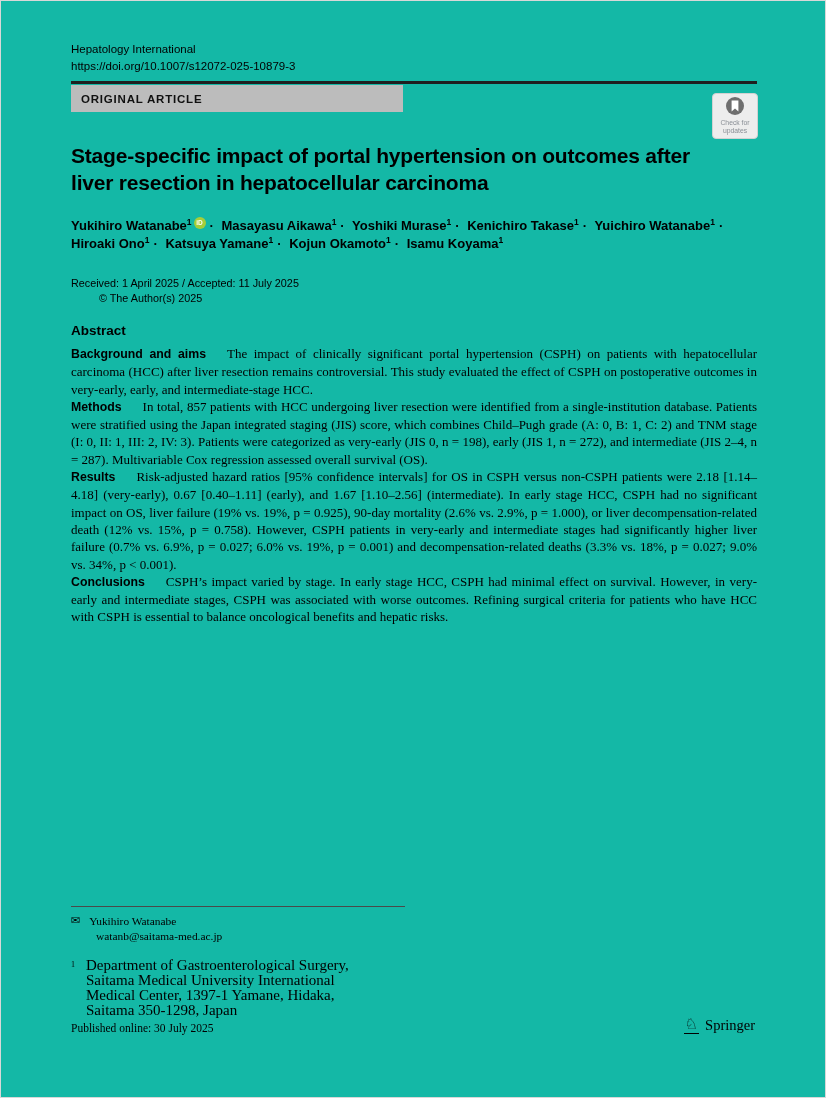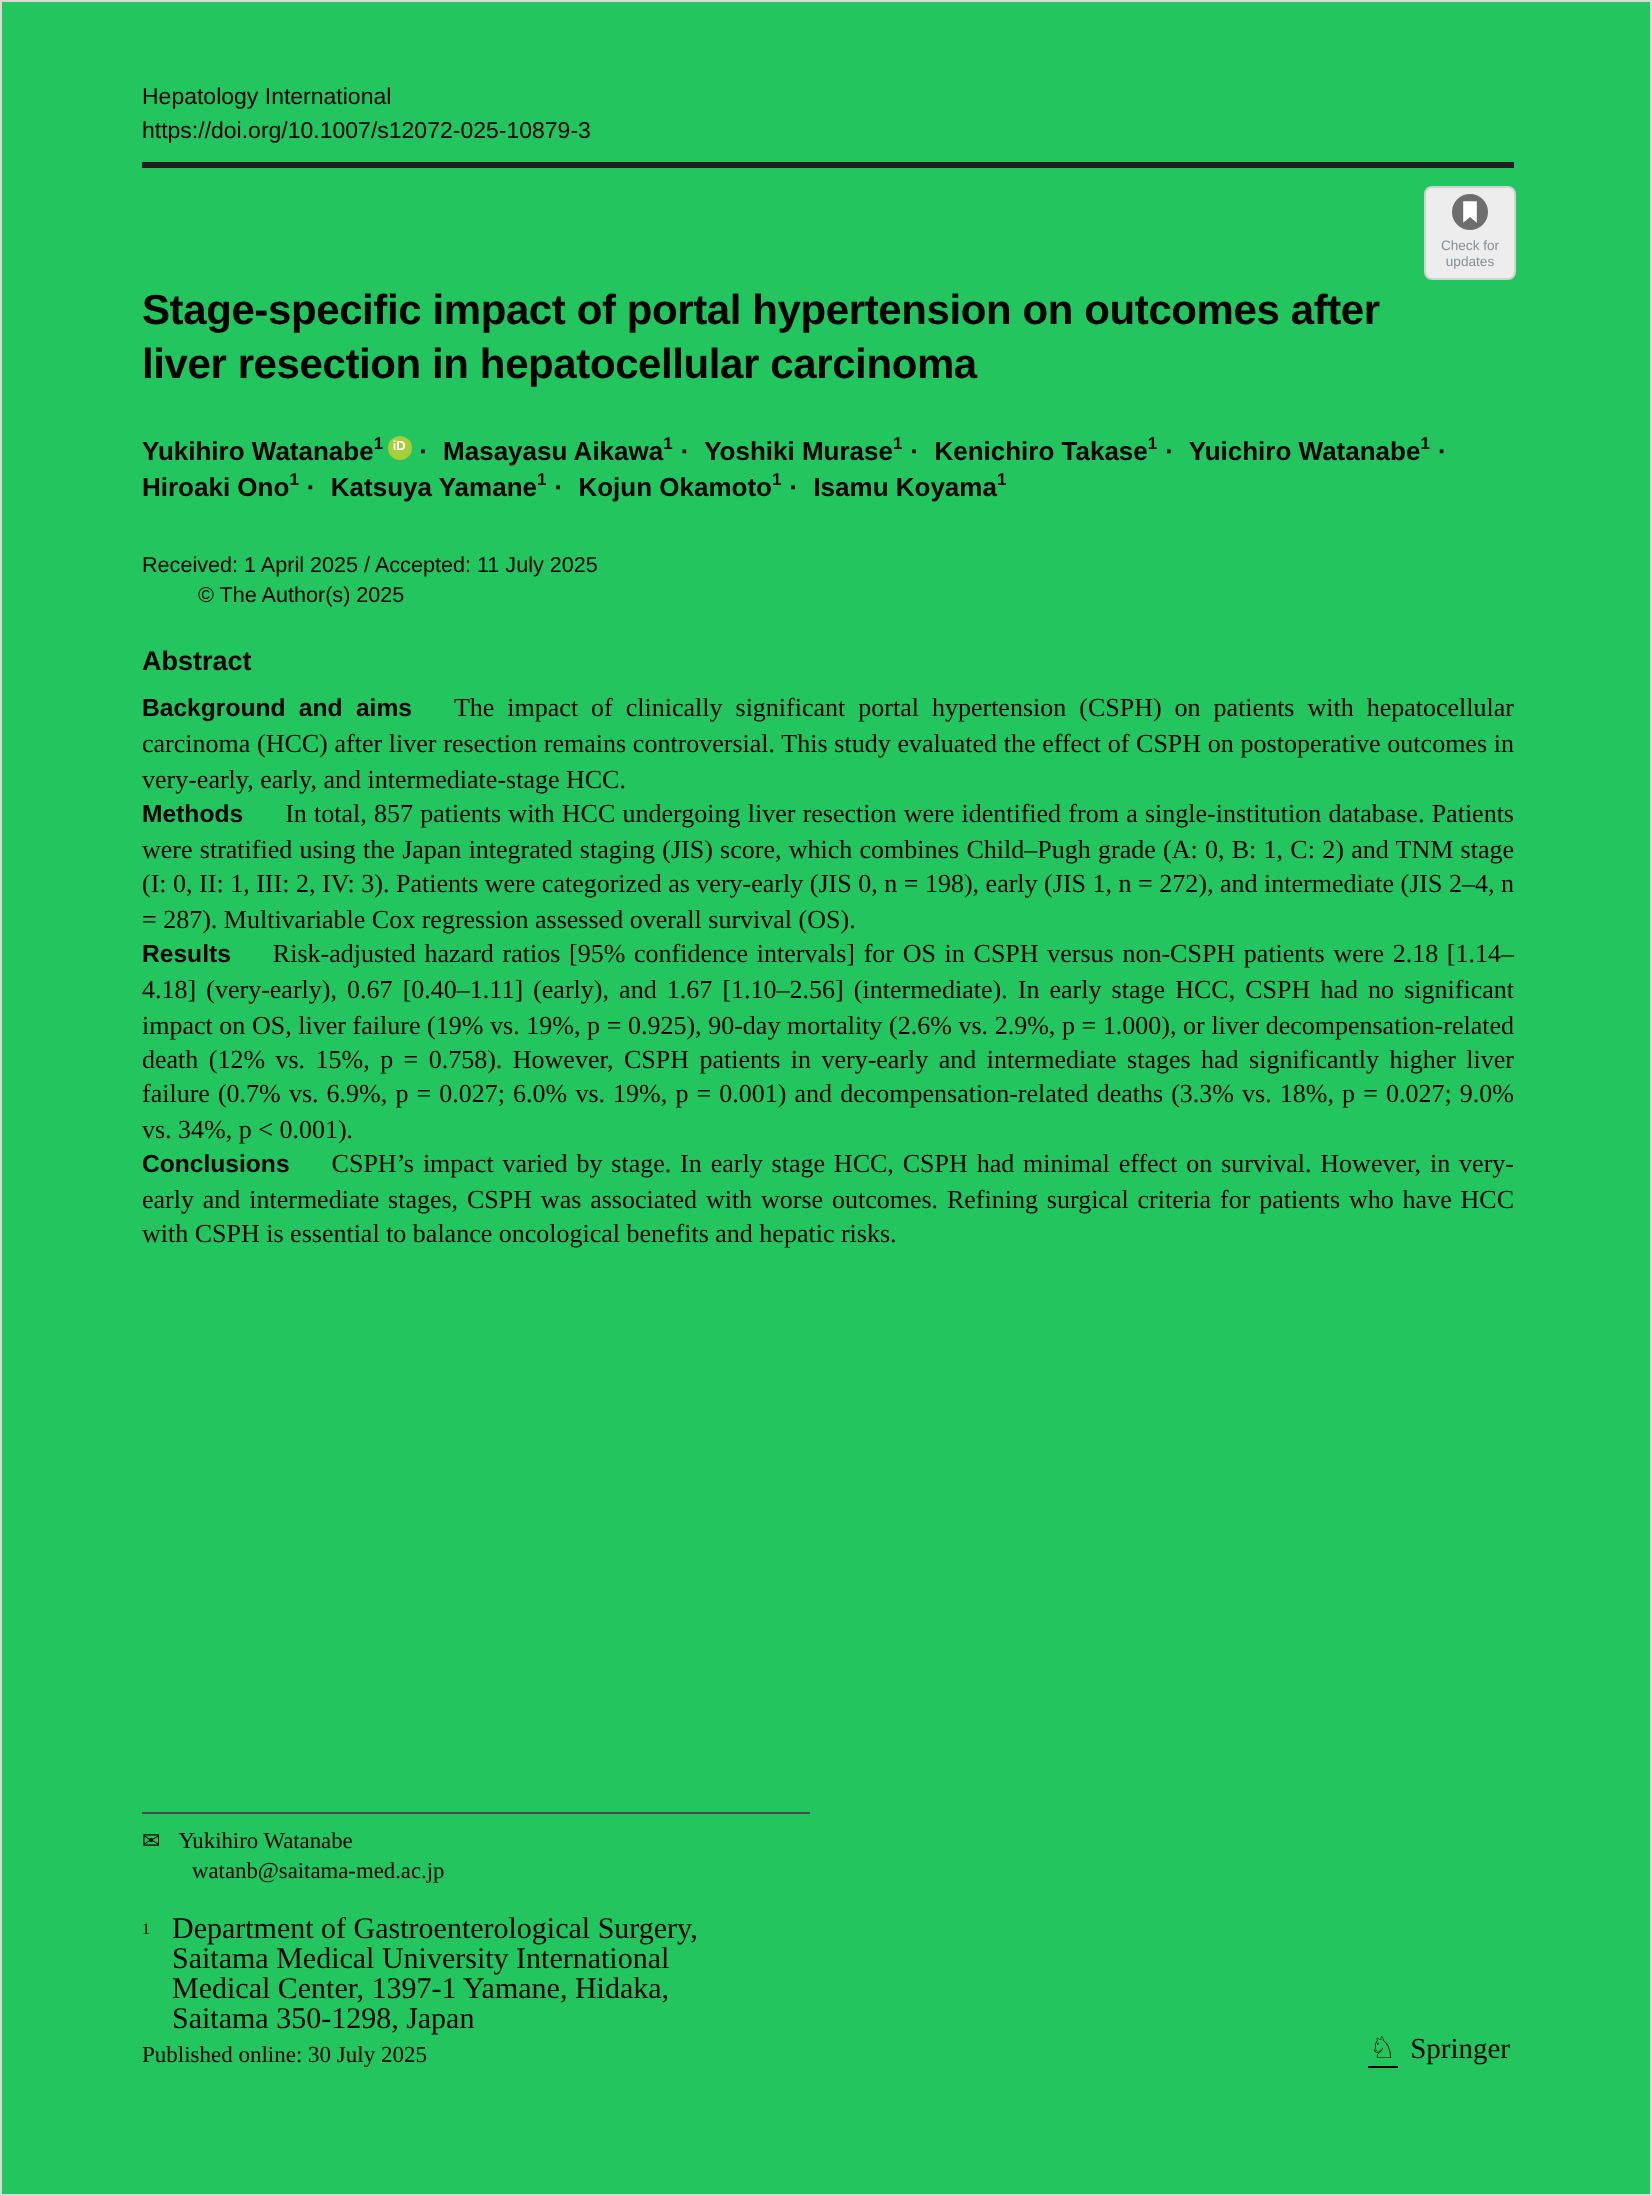--- a/index.html
+++ b/index.html
@@ -1,18 +1,18 @@
 <!DOCTYPE html>
 <html><head>
 <meta charset="utf-8">
 <style>
   * { margin:0; padding:0; box-sizing:border-box; }
   body { background:#ffffff; font-family:"Liberation Sans", sans-serif; }
   .page {
-    position:relative; width:826px; height:1098px; background:#22c55e;
+    position:relative; width:826px; height:1098px; background:#14b8a6;
     border:1px solid #d8d8d8; overflow:hidden; color:#000;
   }
   
   .journal-name { position:absolute; top:42px; left:70px; font-size:11.5px; }
   .doi { position:absolute; top:59px; left:70px; font-size:11.5px; }
   .top-rule { position:absolute; top:80px; left:70px; width:686px; height:2.5px; background:#1f1f1f; }
   .type-bar {
     position:absolute; top:84px; left:70px; width:332px; height:27px;
     background:#bcbcbc; display:flex; align-items:center; padding-left:10px;
   }
@@ -69,20 +69,23 @@
 </style>
 </head>
 <body>
 
 <div class="page">
 
   <div class="journal-name">Hepatology International</div>
   <div class="doi">https://doi.org/10.1007/s12072-025-10879-3</div>
   <div class="top-rule"></div>
 
+  <div class="type-bar">
+    <span>ORIGINAL ARTICLE</span>
+  </div>
 
   <a class="check-badge">
     <span class="cb-circle">
       <svg width="18" height="18" viewBox="0 0 18 18">
         <circle cx="9" cy="9" r="9" fill="#6e6e6e"></circle>
         <path d="M5.6 3.6 h6.8 v10.8 l-3.4 -2.9 -3.4 2.9 z" fill="#ffffff"></path>
       </svg>
     </span>
     <span class="cb-text">Check for</span>
     <span class="cb-text">updates</span>

